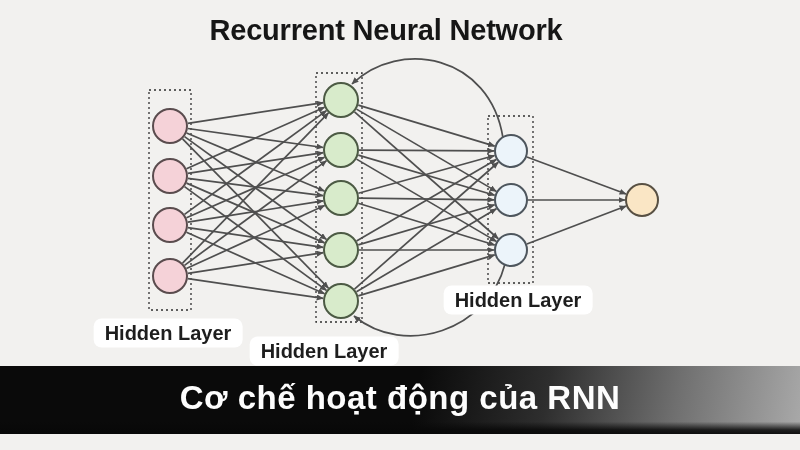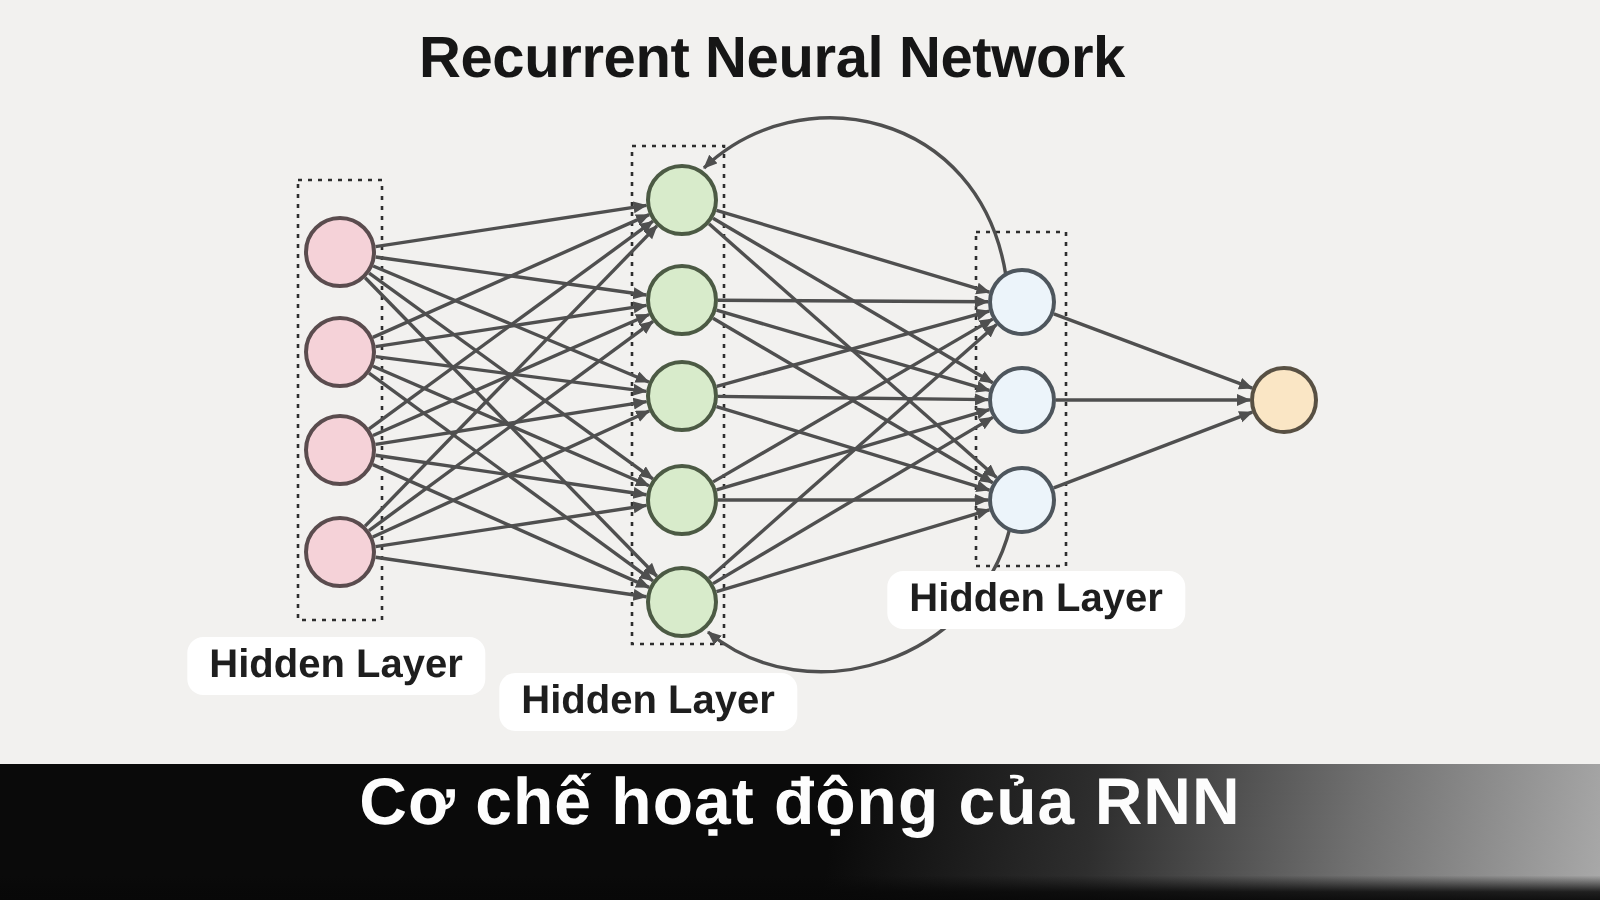--- a/index.html
+++ b/index.html
@@ -29,24 +29,24 @@
     background:#ffffff;
     border-radius:8px;
     padding:3px 11px;
     font-size:20px;
     font-weight:600;
     color:#1e1e1e;
     white-space:nowrap;
   }
   .banner{
     position:absolute;
-    left:0;right:0;bottom:0;
+    left:0;right:0;bottom:16px;
     height:68px;
     display:flex;
-    align-items:flex-start;
+    align-items:center;
     justify-content:center;
     background:
       linear-gradient(180deg, rgba(0,0,0,0) 0%, rgba(0,0,0,0) 82%, rgba(8,8,8,0.85) 94%, rgba(8,8,8,0.95) 100%),
       linear-gradient(100deg, #0a0a0a 0%, #0a0a0a 52%, #2e2e2e 68%, #6f6f6f 84%, #a9a9a9 100%);
   }
   .banner-text{
     color:#fdfdfd;
     font-size:33px;
     font-weight:700;
     letter-spacing:0.5px;

